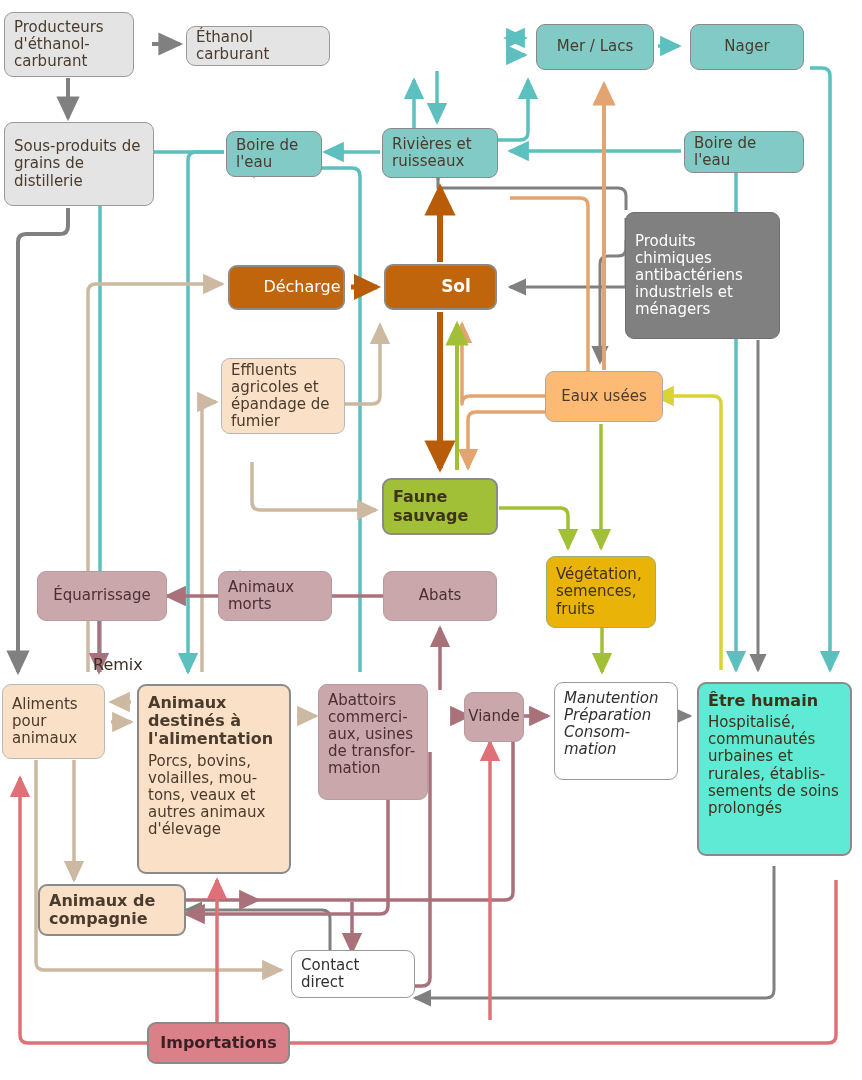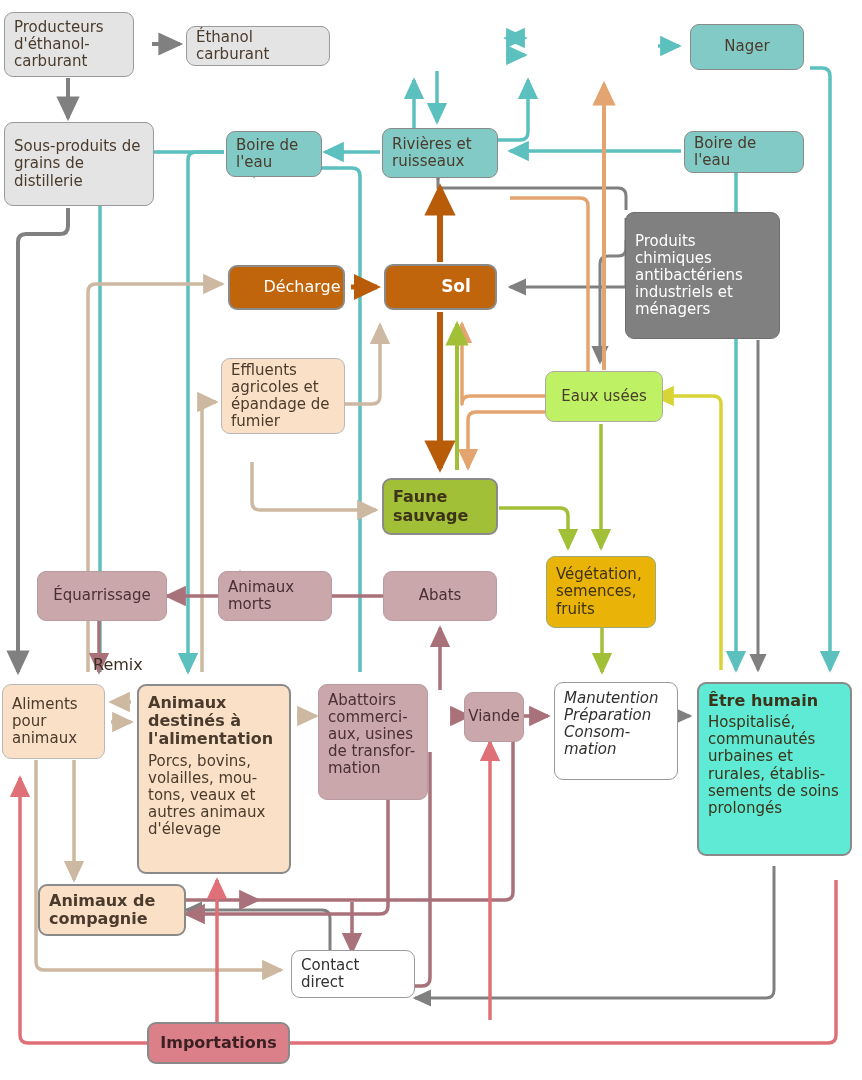--- a/index.html
+++ b/index.html
@@ -10,21 +10,21 @@
         display:flex;flex-direction:column;justify-content:center;
         padding:5px 9px;line-height:1.14;}
   .node .ttl{font-weight:bold;}
   .node .sub{font-weight:normal;}
   
   .n-grey   {background:#e4e4e4; border:1.6px solid #9a9a9a; color:#4a3b2c;}
   .n-darkgrey{background:#808080;border:1.6px solid #6f6f6f; color:#ffffff;}
   .n-teal   {background:#82cac6; border:1.6px solid #8a8a8a; color:#4a3b2c;}
   .n-brown  {background:#c1650d; border:2px solid #8a8a8a;  color:#ffffff;padding-left:40px;}
   .n-peach  {background:#fbe0c8; border:1.6px solid #b8b8b8; color:#4a3b2c;}
-  .n-peach2 {background:#bef264; border:1.6px solid #b0a89e; color:#4a3b2c;}
+  .n-peach2 {background:#fdba74; border:1.6px solid #b0a89e; color:#4a3b2c;}
   .n-green  {background:#a2c037; border:2px solid #8a8a8a;  color:#3d3319;}
   .n-green2 {background:#eab308; border:1.6px solid #9aab74; color:#3d3319;}
   .n-mauve  {background:#c9a7ab; border:1.6px solid #b79ba0; color:#4a2f33;}
   .n-white  {background:#ffffff; border:1.4px solid #9a9a9a; color:#31302f;}
   .n-yellow {background:#5eead4; border:2.4px solid #8a8a8a; color:#3d3319;}
   .n-red    {background:#db8089; border:2px solid #8a8a8a;  color:#3a1f23;}
   .n-strong {border:2.4px solid #8a8a8a;}
   .lbl{position:absolute;color:#3b2f22;}
 </style>
 </head>
@@ -150,20 +150,23 @@
 
   <div class="node n-grey" style="left:186px;top:26px;width:144px;height:40px;font-size:15px;">
     <span>Éthanol carburant</span>
   </div>
 
   <div class="node n-grey" style="left:4px;top:122px;width:150px;height:84px;font-size:15px;">
     <span>Sous-produits de grains de distillerie</span>
   </div>
 
 
+  <div class="node n-teal" style="left:536px;top:24px;width:118px;height:46px;font-size:15px;align-items:center;">
+    <span>Mer / Lacs</span>
+  </div>
 
   <div class="node n-teal" style="left:690px;top:24px;width:114px;height:46px;font-size:15px;align-items:center;">
     <span>Nager</span>
   </div>
 
   <div class="node n-teal" style="left:226px;top:131px;width:96px;height:46px;font-size:15px;">
     <span>Boire de l'eau</span>
   </div>
 
   <div class="node n-teal" style="left:382px;top:128px;width:116px;height:50px;font-size:15px;">

